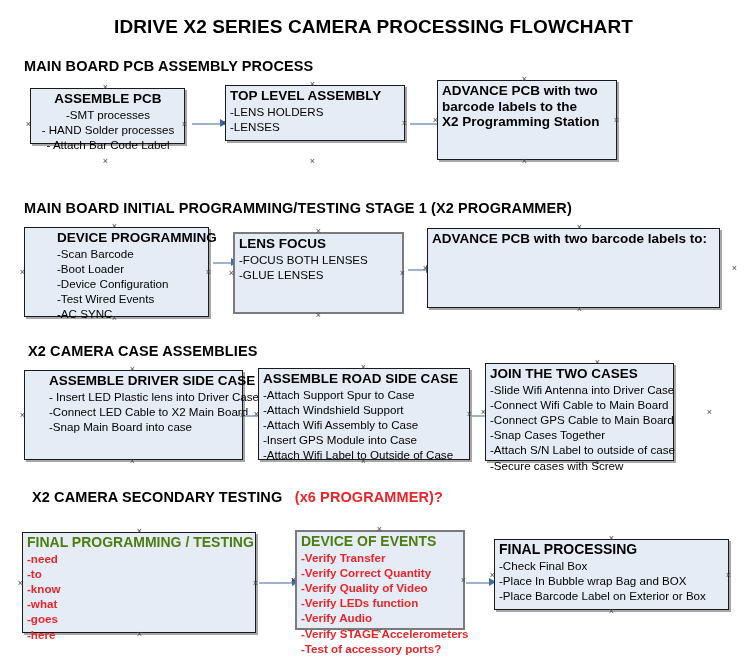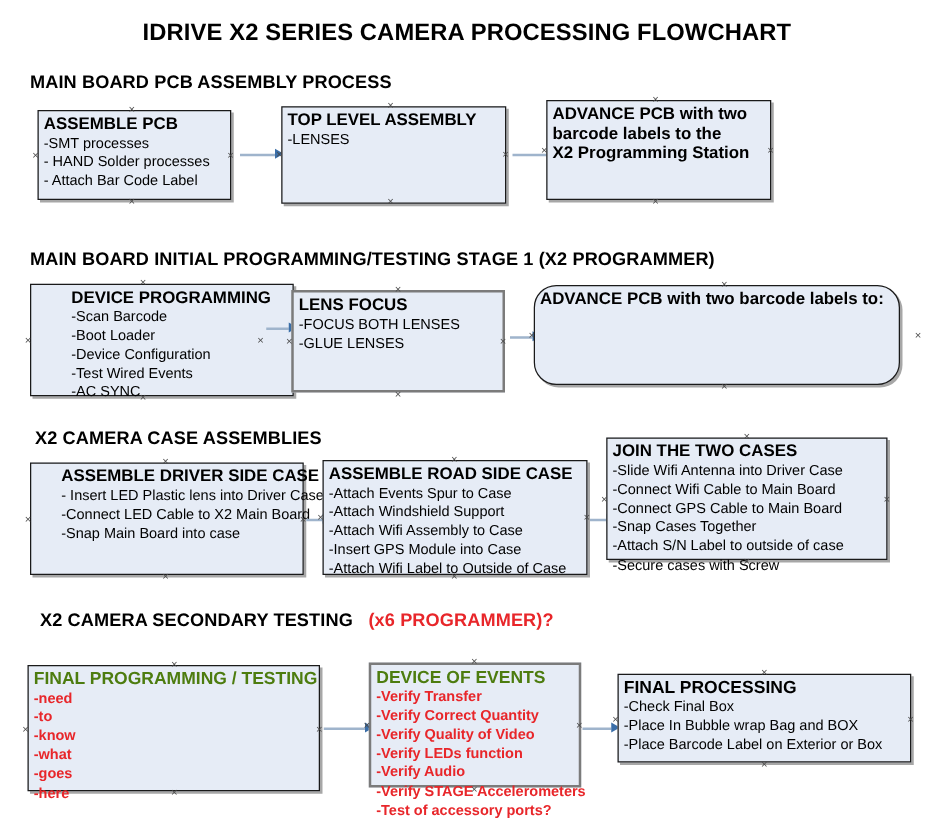--- a/index.html
+++ b/index.html
@@ -105,38 +105,39 @@
 <body>
 
 <div id="canvas">
 
   <div class="title">IDRIVE X2  SERIES CAMERA PROCESSING FLOWCHART</div>
 
   <div class="section-head" style="left:24px;top:58px;">
     <span>MAIN BOARD PCB ASSEMBLY PROCESS</span>
   </div>
 
-  <div class="box" style="left:30px;top:88px;width:155px;height:72px;">
+  <div class="box" style="left:30px;top:88px;width:155px;height:56px;text-align:center;">
     <span class="bt">ASSEMBLE PCB</span>
     <span class="bl">-SMT processes</span>
     <span class="bl">- HAND Solder processes</span>
     <span class="bl">- Attach Bar Code Label</span>
     <span class="hx" style="left:71px;top:-5px;"></span>
     <span class="hx" style="left:71px;top:69px;"></span>
     <span class="hx" style="left:-6px;top:32px;"></span>
     <span class="hx" style="left:150px;top:32px;"></span>
   </div>
 
   <div class="arrow" style="left:192px;top:119px;width:35px;">
     <div class="shaft" style="width:28px;"></div>
     <div class="head" style="left:28px;"></div>
   </div>
 
-  <div class="box" style="left:225px;top:85px;width:180px;height:78px;">
+  <div class="box" style="left:225px;top:85px;width:180px;height:56px;">
     <span class="bt">TOP LEVEL ASSEMBLY</span>
+    <span class="bl">-LENS HOLDERS</span>
     <span class="bl">-LENSES</span>
     <span class="hx" style="left:83px;top:-5px;"></span>
     <span class="hx" style="left:83px;top:72px;"></span>
     <span class="hx" style="left:-6px;top:34px;"></span>
     <span class="hx" style="left:175px;top:34px;"></span>
   </div>
 
   <div class="arrow" style="left:410px;top:119px;width:35px;">
     <div class="shaft" style="width:28px;"></div>
     <div class="head" style="left:28px;"></div>
@@ -149,21 +150,21 @@
     <span class="hx" style="left:83px;top:-5px;"></span>
     <span class="hx" style="left:83px;top:77px;"></span>
     <span class="hx" style="left:-6px;top:36px;"></span>
     <span class="hx" style="left:175px;top:36px;"></span>
   </div>
 
   <div class="section-head" style="left:24px;top:200px;">
     <span>MAIN BOARD INITIAL PROGRAMMING/TESTING STAGE 1 (X2 PROGRAMMER)</span>
   </div>
 
-  <div class="box" style="left:24px;top:227px;width:211px;height:90px;padding-left:32px;">
+  <div class="box" style="left:24px;top:227px;width:185px;height:90px;padding-left:32px;">
     <span class="bt">DEVICE PROGRAMMING</span>
     <span class="bl">-Scan Barcode</span>
     <span class="bl">-Boot Loader</span>
     <span class="bl">-Device Configuration</span>
     <span class="bl">-Test Wired Events</span>
     <span class="bl">-AC SYNC</span>
     <span class="hx" style="left:86px;top:-5px;"></span>
     <span class="hx" style="left:86px;top:87px;"></span>
     <span class="hx" style="left:-6px;top:41px;"></span>
     <span class="hx" style="left:180px;top:41px;"></span>
@@ -182,21 +183,21 @@
     <span class="hx" style="left:80px;top:78px;"></span>
     <span class="hx" style="left:-7px;top:36px;"></span>
     <span class="hx" style="left:164px;top:36px;"></span>
   </div>
 
   <div class="arrow" style="left:408px;top:265px;width:28px;">
     <div class="shaft" style="width:18px;"></div>
     <div class="head" style="left:18px;"></div>
   </div>
 
-  <div class="box" style="left:427px;top:228px;width:293px;height:80px;border-radius:18px;">
+  <div class="box" style="left:427px;top:228px;width:293px;height:80px;">
     <span class="bt">ADVANCE PCB with two barcode labels to:</span>
     <span class="hx" style="left:148px;top:-5px;"></span>
     <span class="hx" style="left:148px;top:77px;"></span>
     <span class="hx" style="left:-6px;top:36px;"></span>
     <span class="hx" style="left:303px;top:36px;"></span>
   </div>
 
   <div class="section-head" style="left:28px;top:343px;">
     <span>X2 CAMERA CASE ASSEMBLIES</span>
   </div>
@@ -212,37 +213,37 @@
     <span class="hx" style="left:214px;top:41px;"></span>
   </div>
 
   <div class="arrow" style="left:245px;top:411px;width:22px;">
     <div class="shaft" style="width:13px;"></div>
     <div class="head" style="left:13px;"></div>
   </div>
 
   <div class="box" style="left:258px;top:368px;width:212px;height:92px;">
     <span class="bt">ASSEMBLE ROAD SIDE CASE</span>
-    <span class="bl">-Attach Events Spur to Case</span>
+    <span class="bl">-Attach Support Spur to Case</span>
     <span class="bl">-Attach Windshield Support</span>
     <span class="bl">-Attach Wifi Assembly to Case</span>
     <span class="bl">-Insert GPS Module into Case</span>
     <span class="bl">-Attach Wifi Label to Outside of Case</span>
     <span class="hx" style="left:101px;top:-5px;"></span>
     <span class="hx" style="left:101px;top:89px;"></span>
     <span class="hx" style="left:-6px;top:42px;"></span>
     <span class="hx" style="left:207px;top:42px;"></span>
   </div>
 
   <div class="arrow" style="left:472px;top:411px;width:22px;">
     <div class="shaft" style="width:13px;"></div>
     <div class="head" style="left:13px;"></div>
   </div>
 
-  <div class="box" style="left:485px;top:350px;width:225px;height:98px;">
+  <div class="box" style="left:485px;top:363px;width:189px;height:98px;">
     <span class="bt">JOIN THE TWO CASES</span>
     <span class="bl">-Slide Wifi Antenna into Driver Case</span>
     <span class="bl">-Connect Wifi Cable to Main Board</span>
     <span class="bl">-Connect GPS Cable to Main Board</span>
     <span class="bl">-Snap Cases Together</span>
     <span class="bl">-Attach S/N Label to outside of case</span>
     <span class="bl">-Secure cases with Screw</span>
     <span class="hx" style="left:108px;top:-5px;"></span>
     <span class="hx" style="left:108px;top:95px;"></span>
     <span class="hx" style="left:-6px;top:45px;"></span>

